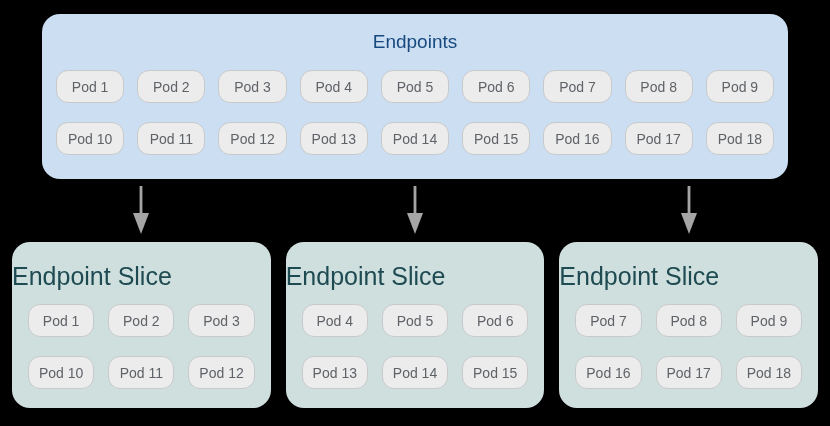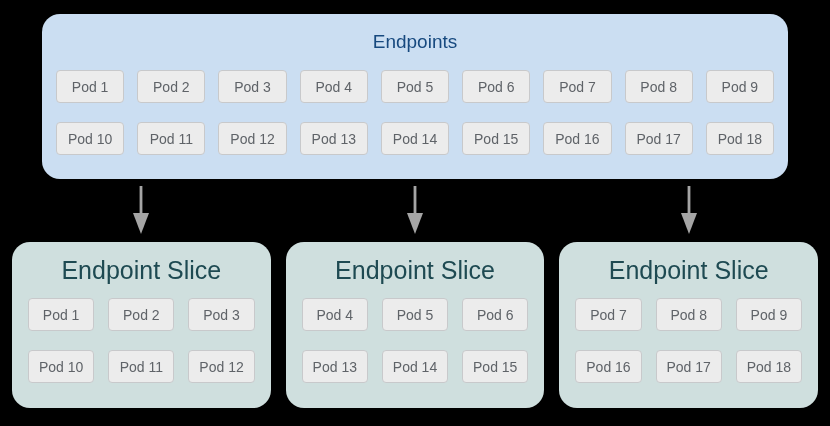--- a/index.html
+++ b/index.html
@@ -46,21 +46,21 @@
   .pod-row {
     display: flex;
     gap: 13px;
   }
 
   .pod-chip {
     flex: 1;
     height: 33px;
     background: var(--pod-bg);
     border: 1px solid var(--pod-border);
-    border-radius: 4px;
+    border-radius: 12px;
     display: flex;
     align-items: center;
     justify-content: center;
     font-size: 14px;
     color: var(--pod-text);
     white-space: nowrap;
   }
 
   
   .arrows-row {
@@ -94,22 +94,22 @@
     gap: 15px;
   }
 
   .slice-box {
     flex: 1;
     background: var(--slice-box-bg);
     border-radius: 18px;
   }
 
   .slice-title {
-    margin-top: 13px;
-    text-align: center;
+    margin-top: 19px;
+    text-align: left;
     font-size: 25px;
     line-height: 30px;
     color: var(--slice-title);
   }
 
   .slice-rows {
     margin-top: 13px;
     padding: 0 16px;
     display: flex;
     flex-direction: column;

